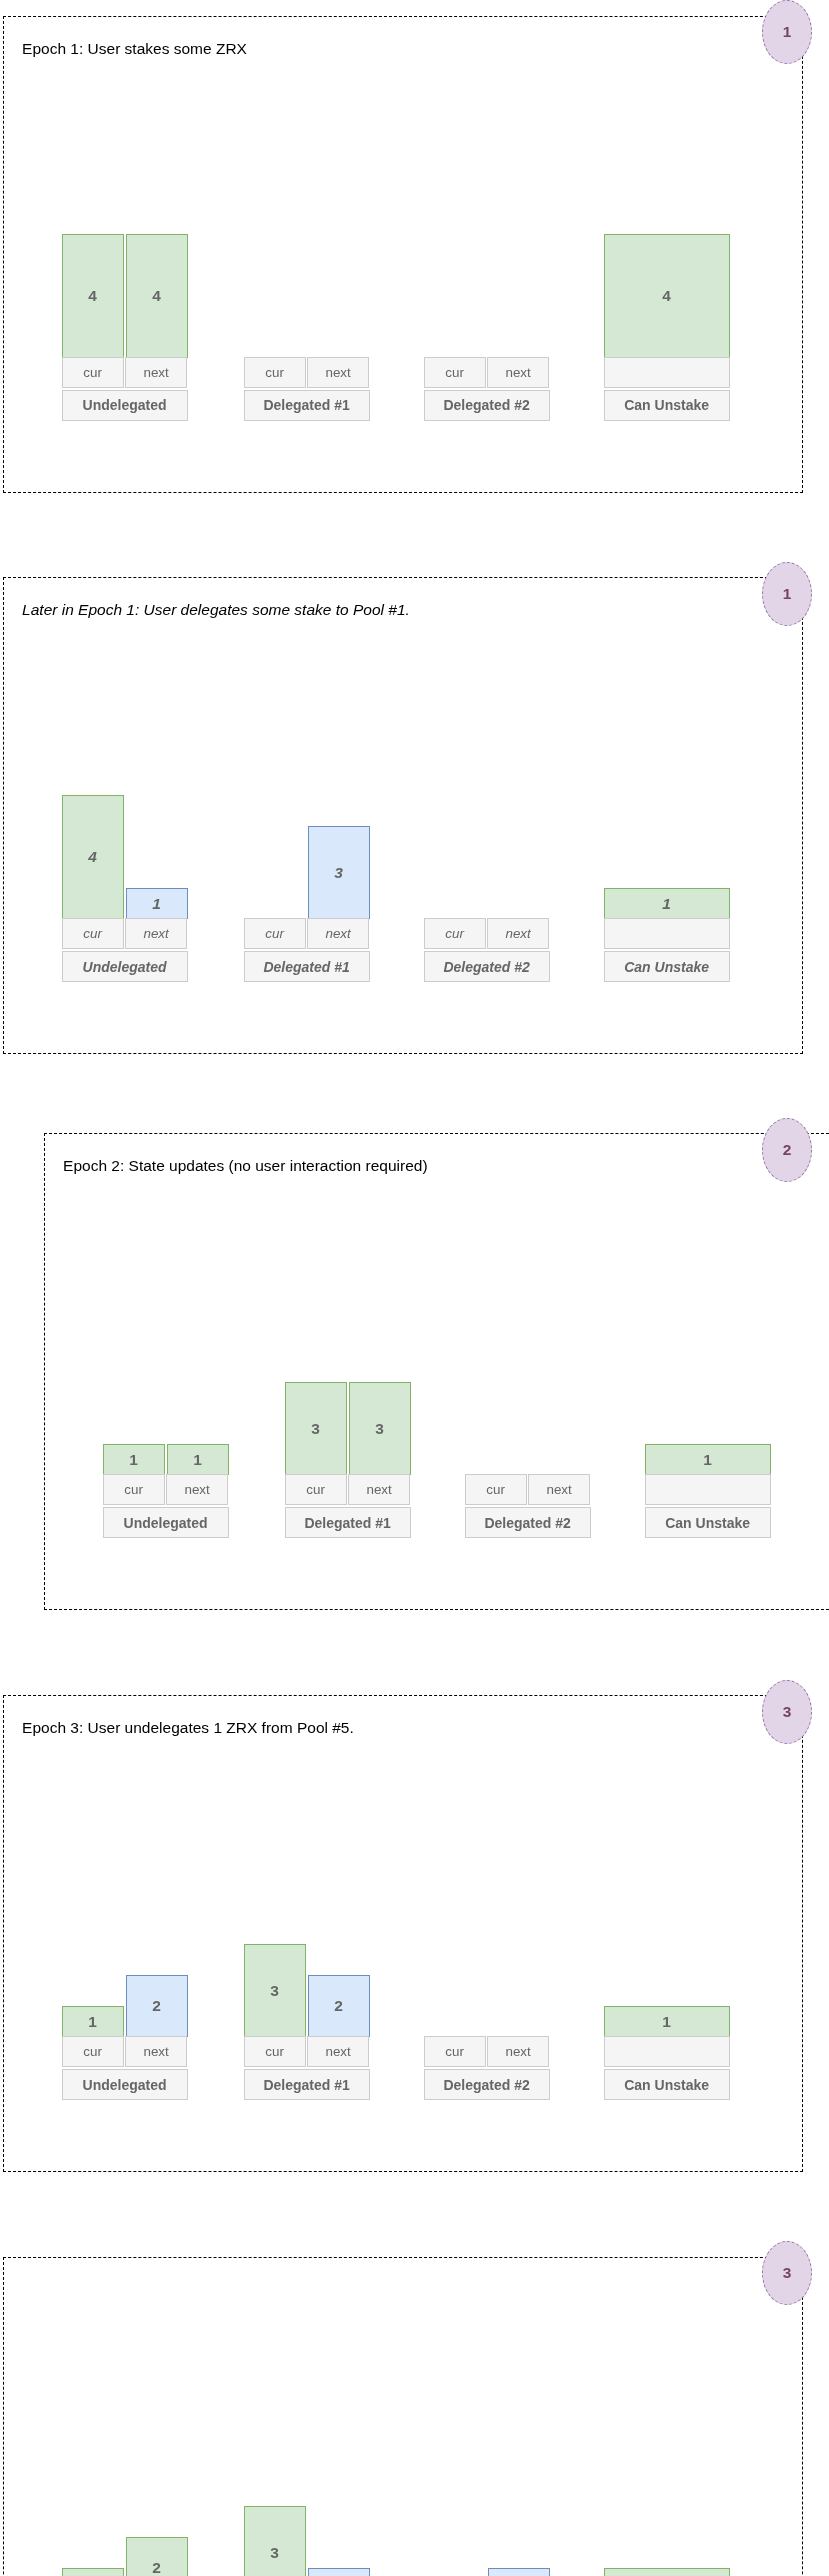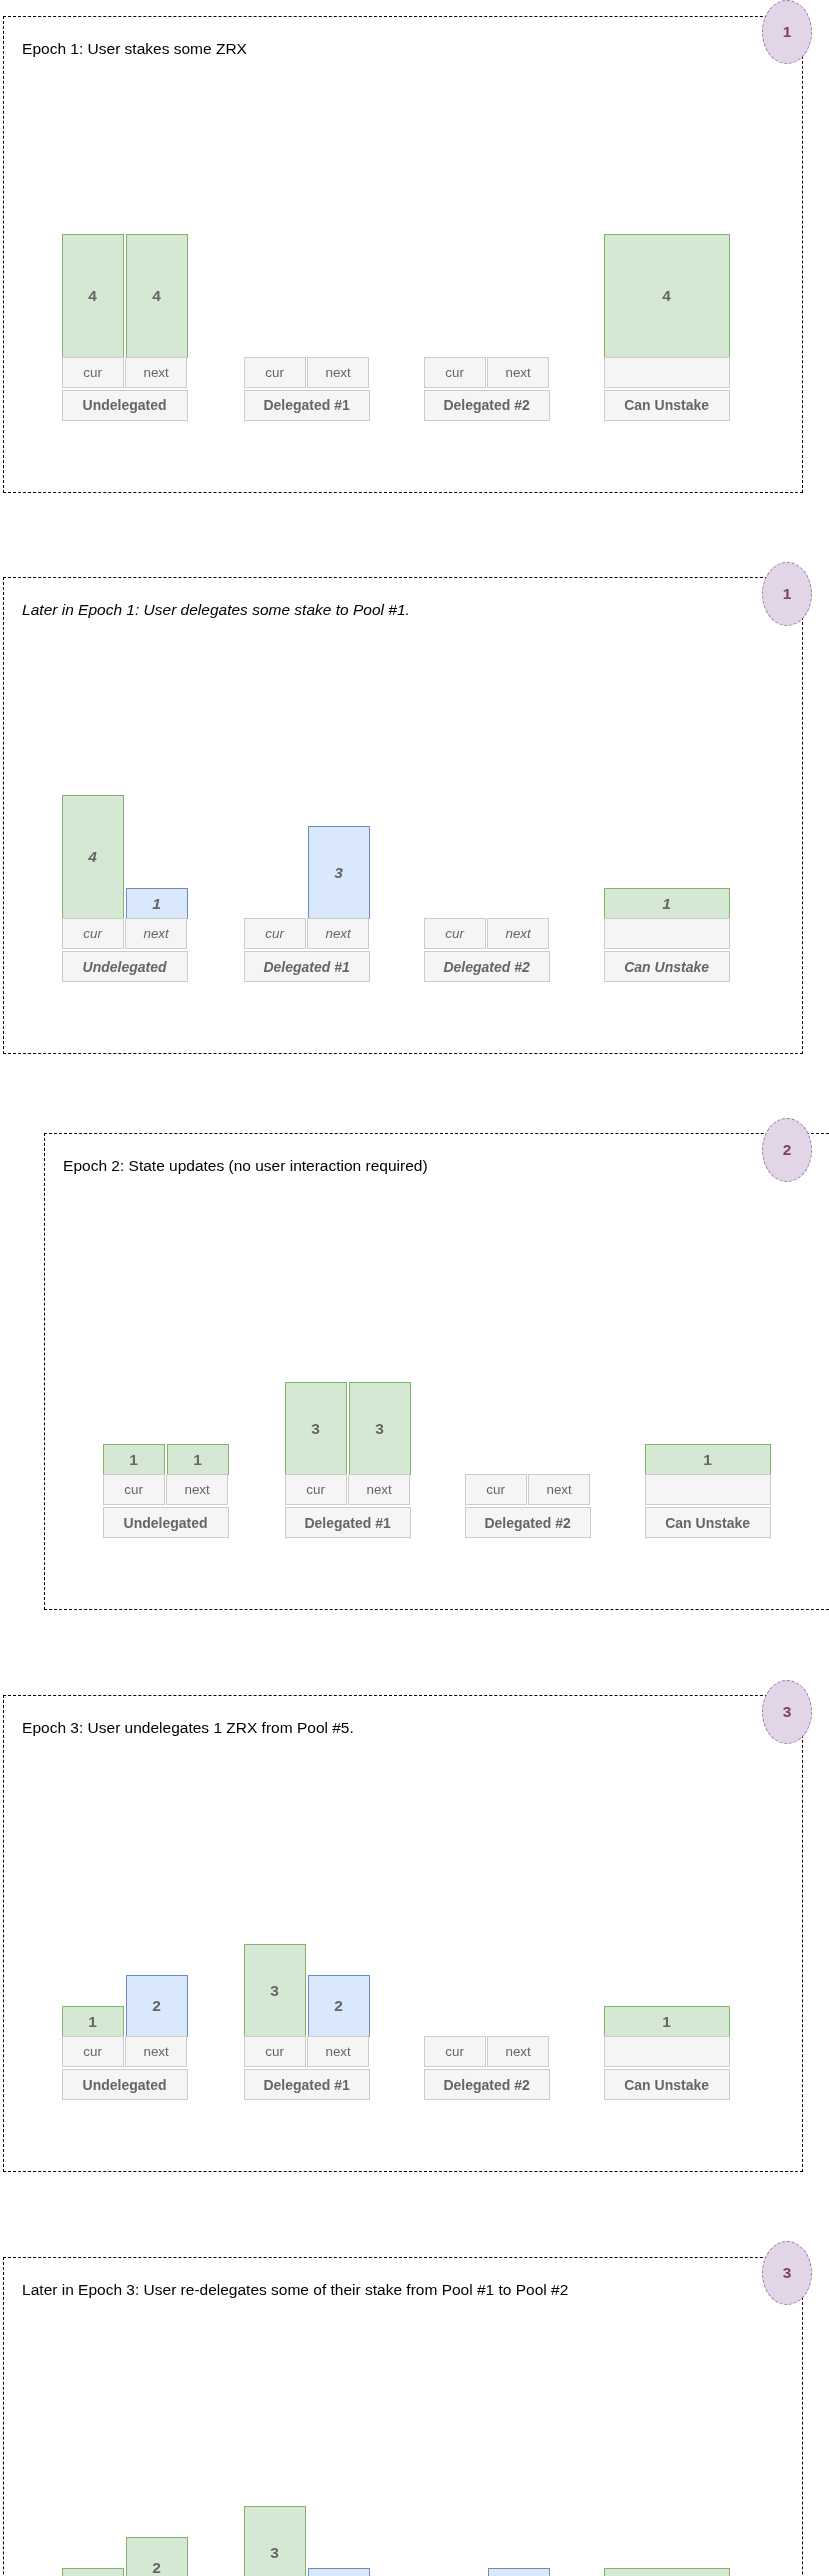--- a/index.html
+++ b/index.html
@@ -341,21 +341,20 @@
         <div class="cn-row" style="top: 340px;">
           <div class="cn-cell wide"></div>
         </div>
         <div class="name-row" style="top: 373px;">Can Unstake</div>
       </div>
     </div>
     <div class="epoch-badge" style="left: 762px; top: 1680px;">
       <span>3</span>
     </div>
     <div class="panel" style="top: 2257px; height: 477px;">
-      <div class="panel-title">Later in Epoch 3: User re-delegates some of their stake from Pool #1 to Pool #2</div>
       <div class="group" style="left: 58px; top: 0px; height: 477px;">
         <div class="bars" style="top: 0px; height: 341px;">
           <div class="bar green slot-cur" style="height: 31px; top: 310px;"></div>
           <div class="bar green slot-next" style="height: 62px; top: 279px;">
             <span class="bar-label">2</span>
           </div>
         </div>
       </div>
       <div class="group" style="left: 240px; top: 0px; height: 477px;">
         <div class="bars" style="top: 0px; height: 341px;">

